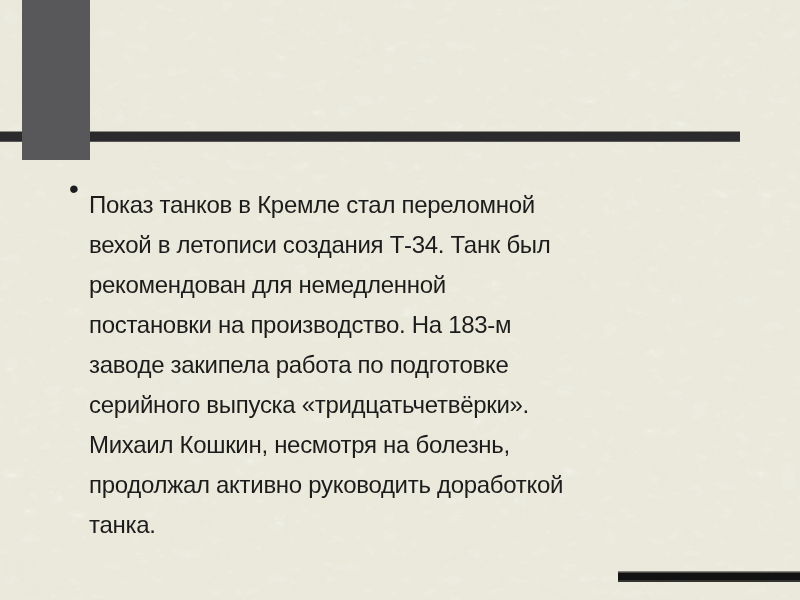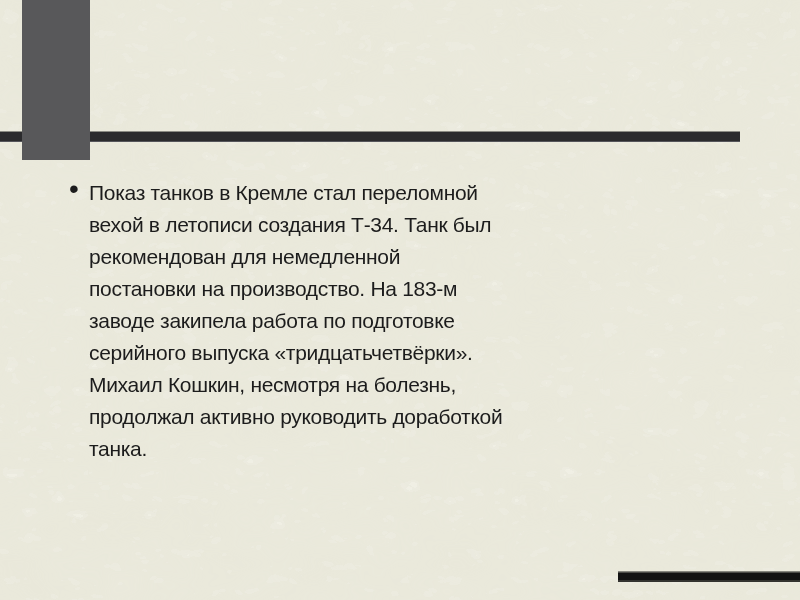--- a/index.html
+++ b/index.html
@@ -72,23 +72,23 @@
   .bullet-glyph {
     position: absolute;
     left: 69px;
     top: 0;
     font-size: 28px;
     line-height: 32px;
   }
   .bullet-text {
     position: absolute;
     left: 89px;
-    top: 4px;
-    font-size: 21px;
-    line-height: 32px;
+    top: 12px;
+    font-size: 24px;
+    line-height: 40px;
     letter-spacing: -0.3px;
     white-space: pre;
   }
 </style>
 </head>
 <body>
 
 <div class="slide" style="--bg: #e9e8da; --bar: #58585a; --text: #1c1c1c;">
 
   <svg class="texture" width="800" height="600" viewBox="0 0 800 600" aria-hidden="true">

